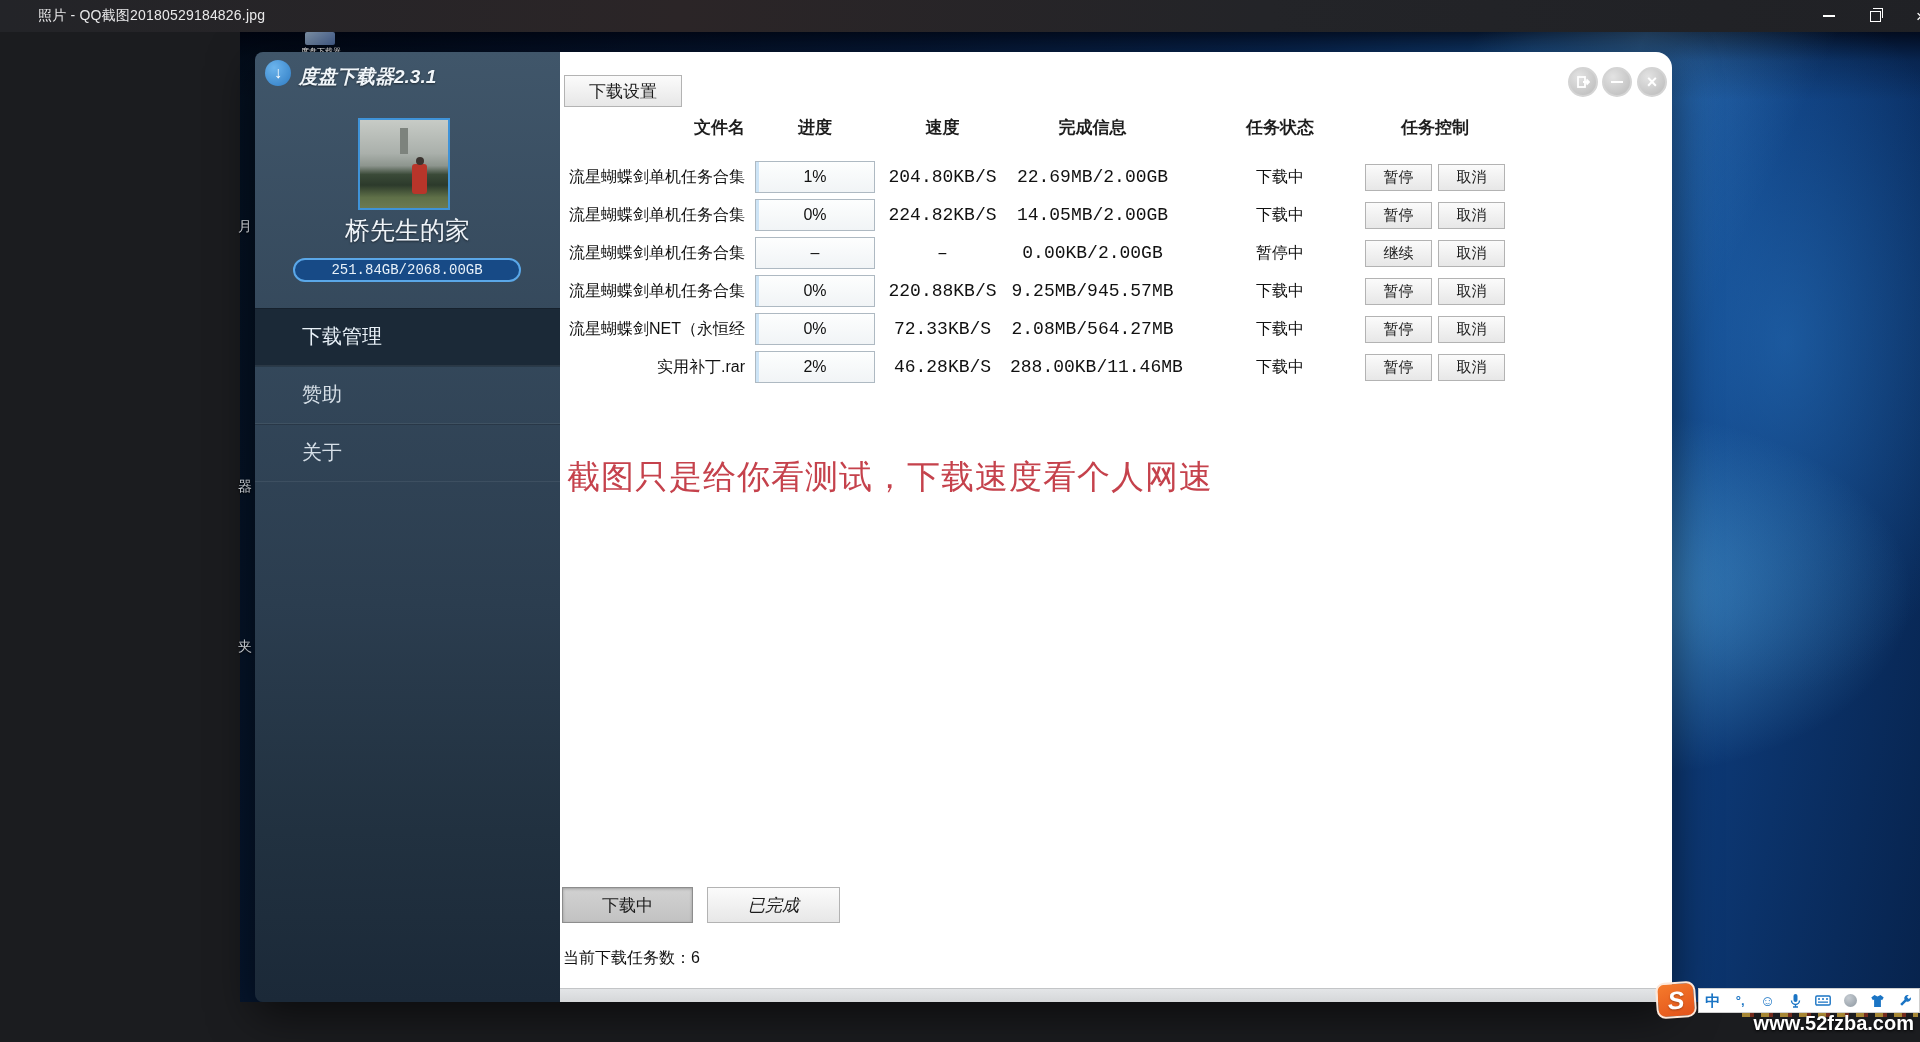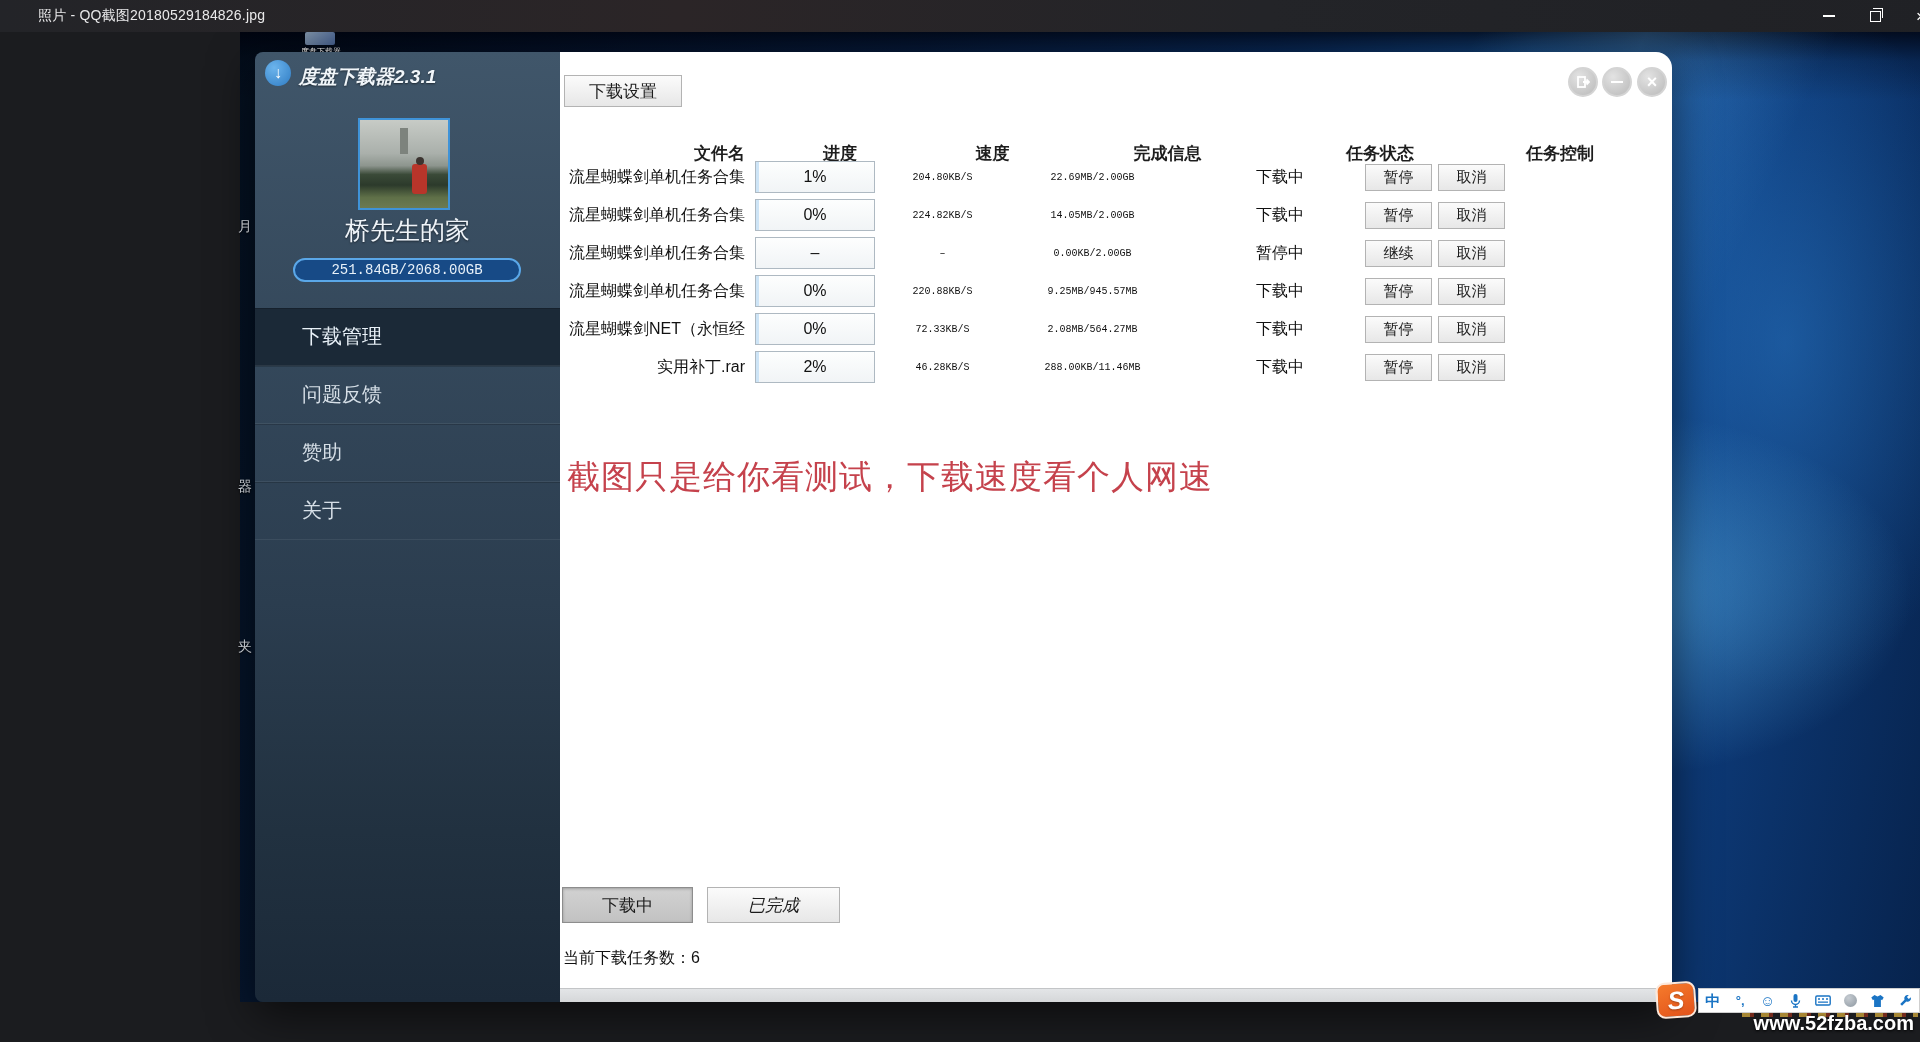--- a/index.html
+++ b/index.html
@@ -75,21 +75,21 @@
   
   .trow{position:absolute;left:0;width:1112px;display:flex;align-items:center;height:38px;font-size:16px;}
   .thead{height:30px;font-size:17px;font-weight:bold;color:#1d1d1d;}
   .c-name{width:180px;margin-left:5px;text-align:right;white-space:nowrap;overflow:hidden;}
   .c-prog{width:120px;margin-left:10px;display:flex;justify-content:center;}
   .c-speed{width:115px;margin-left:10px;text-align:center;}
   .c-info{width:165px;margin-left:10px;text-align:center;}
   .c-status{width:100px;margin-left:55px;text-align:center;}
   .c-ctrl{width:160px;margin-left:25px;display:flex;gap:6px;justify-content:center;}
   .thead .c-prog,.thead .c-ctrl{display:block;text-align:center;}
-  .mono{font-family:"Liberation Mono","DejaVu Sans Mono",monospace;font-size:10px;}
+  .mono{font-family:"Liberation Mono","DejaVu Sans Mono",monospace;font-size:18px;}
   .pbox{position:relative;width:120px;height:32px;box-sizing:border-box;border:1px solid #aeb9c2;
     background:linear-gradient(180deg,#fdfefe,#f1f4f6);display:flex;align-items:center;justify-content:center;overflow:hidden;}
   .pfill{position:absolute;left:0;top:0;bottom:0;background:#cde4f6;}
   .pbox span{position:relative;}
   .row-btn{width:67px;height:27px;font-size:15px;}
 
   .note{font-family:"Liberation Serif","DejaVu Serif",serif;font-size:33px;color:#c5424c;
     letter-spacing:1px;white-space:nowrap;}
   .tab{height:36px;font-size:17px;}
   .tab-active{background:linear-gradient(180deg,#d2d2d2,#c2c2c2);border:1px solid #8d8d8d;box-shadow:inset 0 1px 3px rgba(0,0,0,.25);}
@@ -145,21 +145,20 @@
     <div class="abs sidebar">
       <div class="abs app-ico">↓</div>
       <div class="abs app-title">度盘下载器2.3.1</div>
       <div class="abs avatar">
           <div class="fig"></div>
         </div>
       <div class="abs uname">桥先生的家</div>
       <div class="abs pill">251.84GB/2068.00GB</div>
       <div class="abs menu">
         <div class="menu-item active">下载管理</div>
-        <div class="menu-item">问题反馈</div>
         <div class="menu-item">赞助</div>
         <div class="menu-item">关于</div>
       </div>
     </div>
 
     <div class="abs panel">
       <div class="abs btn settings-btn">下载设置</div>
 
       <div class="abs circ" style="left:1008px;top:15px;">
         <svg width="14" height="14" viewBox="0 0 14 14">
@@ -167,21 +166,21 @@
           <path d="M7 7h6M10.5 4.5L13 7l-2.5 2.5" stroke="#fff" stroke-width="1.8" fill="none"></path>
         </svg>
       </div>
       <div class="abs circ" style="left:1042px;top:15px;">
           <span class="circ-min"></span>
         </div>
       <div class="abs circ" style="left:1077px;top:15px;">
           <span class="circ-x">×</span>
         </div>
 
-      <div class="trow thead" style="top:86px;gap:25px;">
+      <div class="trow thead" style="top:60px;">
         <div class="c-name">文件名</div>
         <div class="c-prog">进度</div>
         <div class="c-speed">速度</div>
         <div class="c-info">完成信息</div>
         <div class="c-status">任务状态</div>
         <div class="c-ctrl">任务控制</div>
       </div>
 
       <div id="rows">
           <div class="trow" style="top: 106px;">

